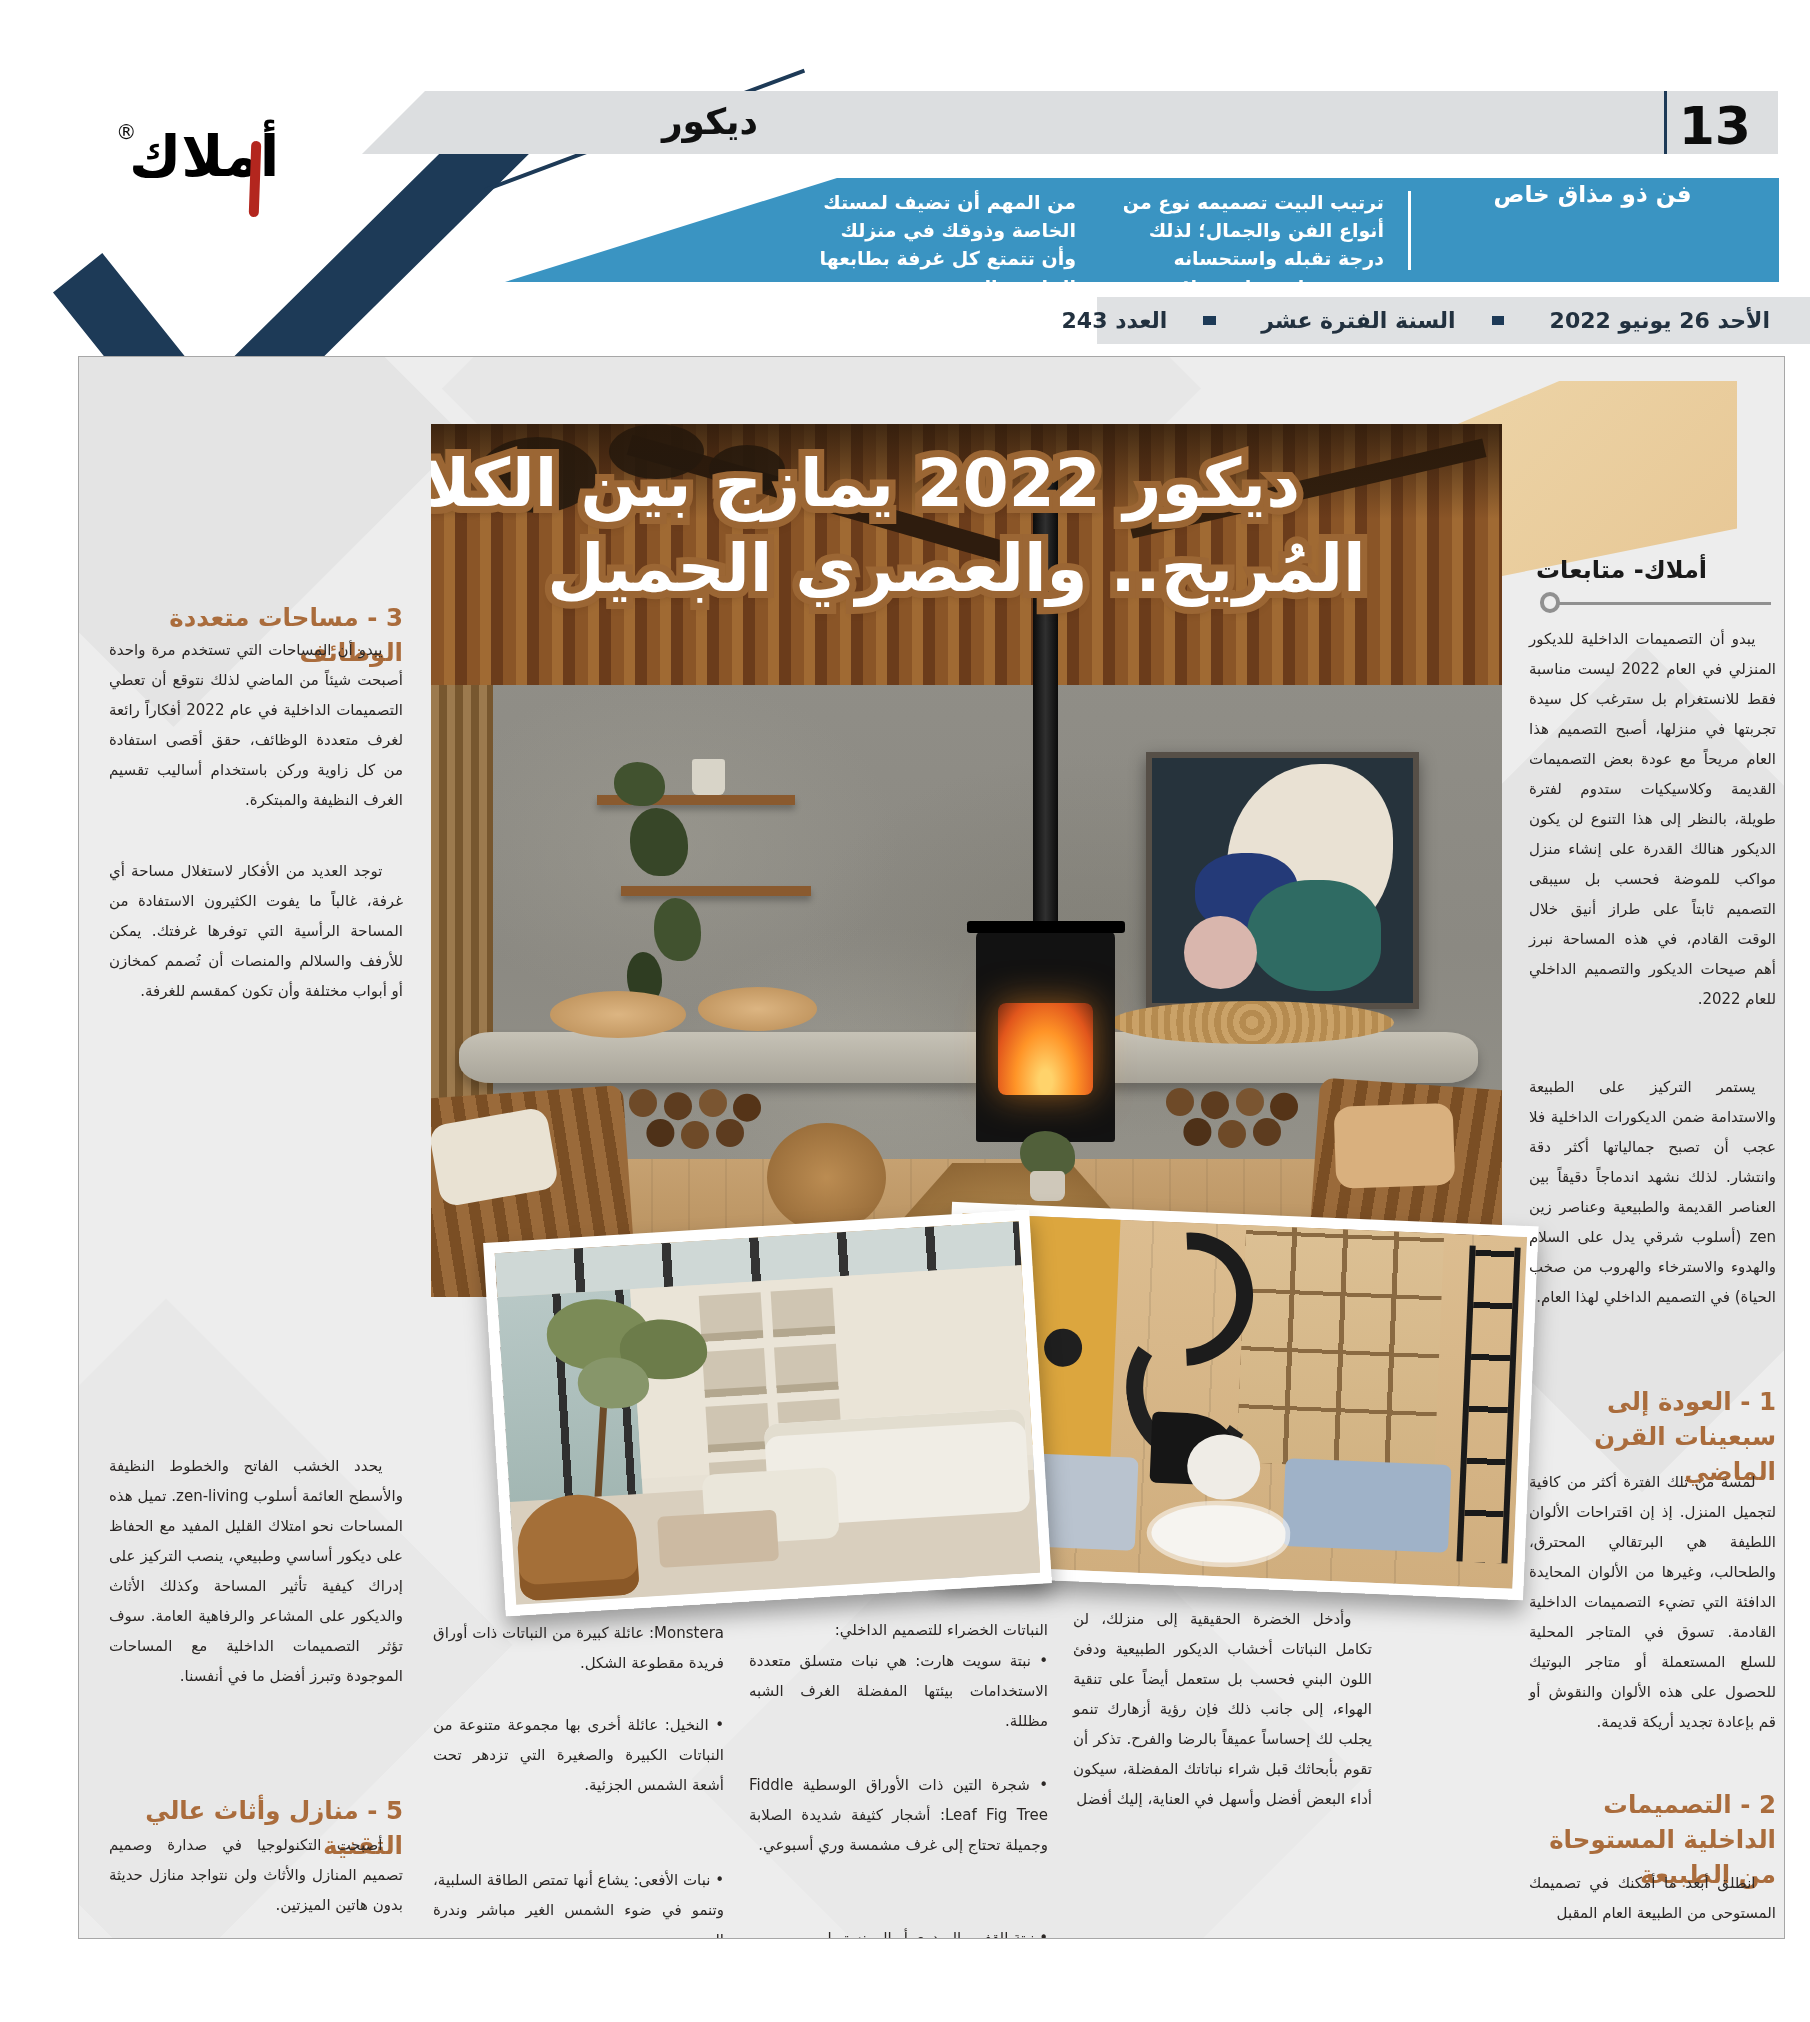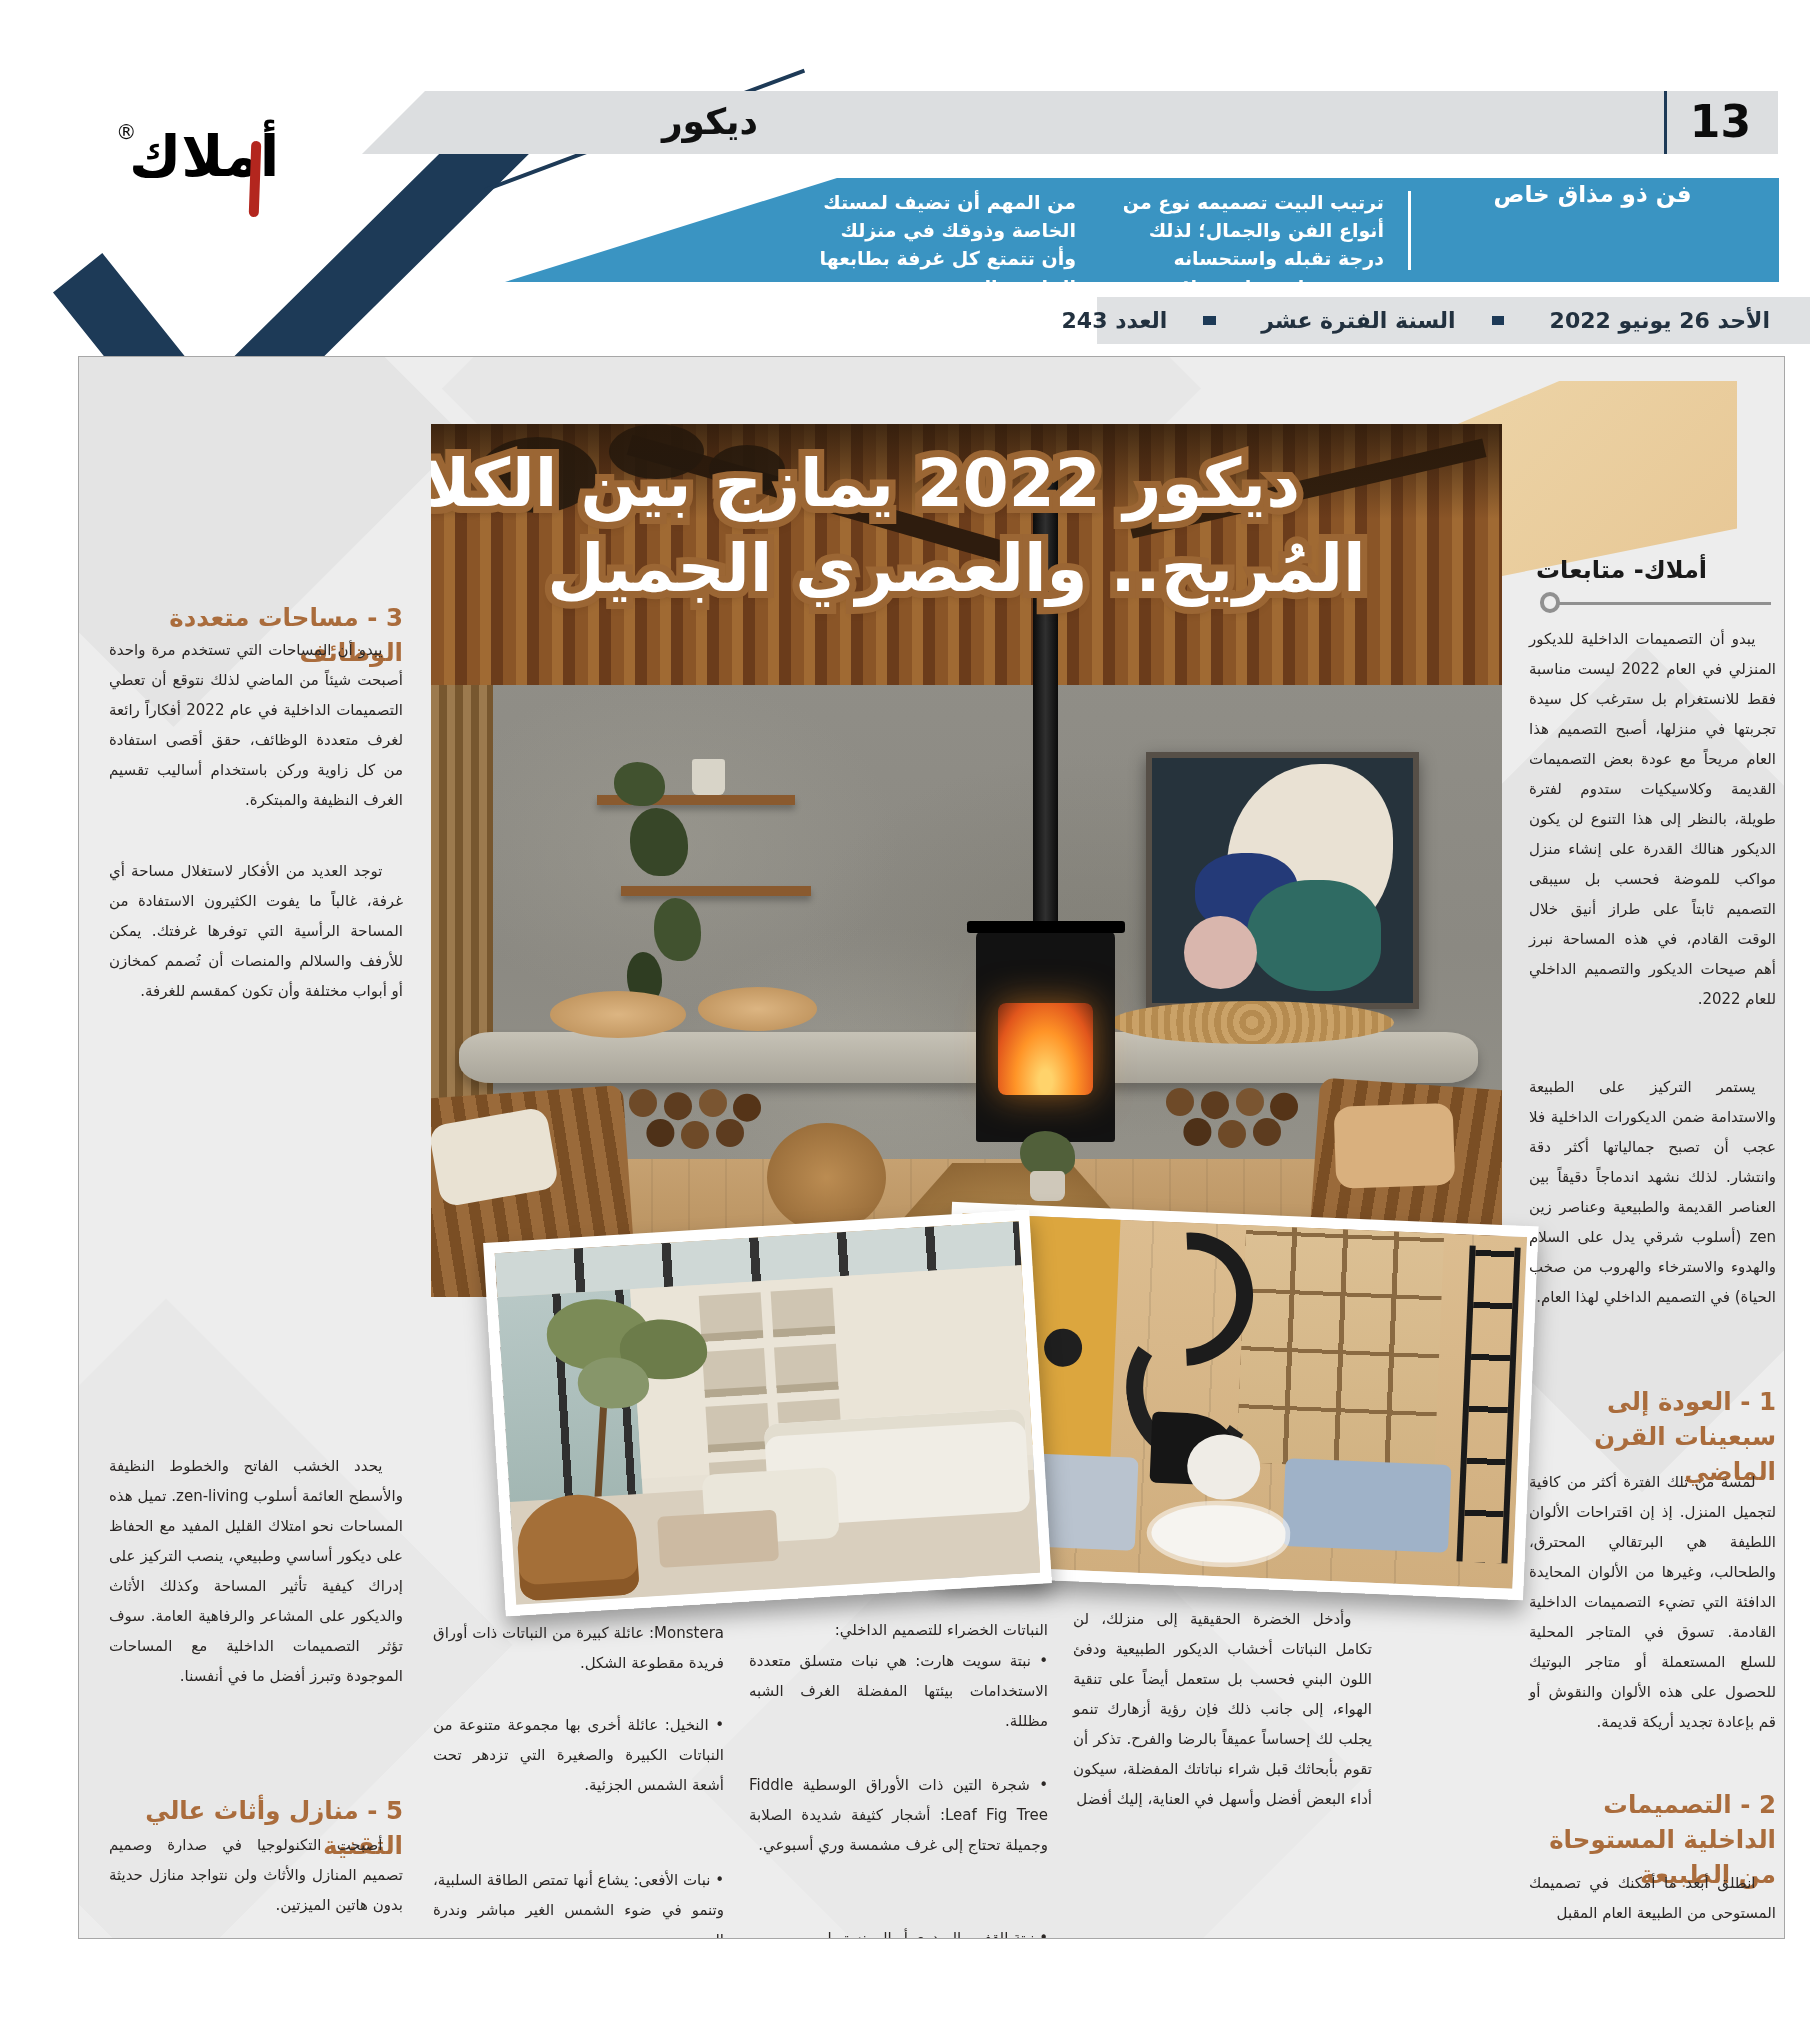--- a/index.html
+++ b/index.html
@@ -12,21 +12,21 @@
   .logo-reg{left:117px;top:120px;font-size:20.5px;color:#101010;}
   .logo-red{left:251px;top:141px;width:10.3px;height:76px;background:#b3261e;border-radius:5.5px;transform:rotate(2deg);}
   .logo-check-svg{left:47px;top:111px;width:521px;height:363px;}
   .logo-diag{left:486px;top:188px;width:341px;height:4px;background:#1d3a57;transform:rotate(-20.5deg);transform-origin:left center;}
 
   .topstrip{left:363px;top:91px;width:1416px;height:63px;background:#dcdee0;
             clip-path:polygon(63px 0,100% 0,100% 100%,0 100%);}
   .section-label{position:absolute;left:261px;top:9.5px;width:174px;text-align:center;
                  font-size:36px;font-weight:bold;color:#111;}
   .pageno-line{position:absolute;right:111px;top:0;width:3.2px;height:63px;background:#1d3a57;}
-  .page-number{position:absolute;right:27px;top:4.7px;font-size:44px;font-weight:bold;color:#0c0c0c;}
+  .page-number{position:absolute;right:27px;top:4.7px;font-size:52px;font-weight:bold;color:#0c0c0c;}
 
   .banner{left:506px;top:178px;width:1274px;height:104px;background:#3a94c2;
           clip-path:polygon(332px 0,100% 0,100% 100%,0 100%);color:#fff;}
   .banner-title-block{position:absolute;right:20.5px;top:3.2px;width:332px;text-align:center;}
   .banner-title{font-size:46px;font-weight:bold;line-height:52px;}
   .banner-tagline{font-size:23px;font-weight:bold;line-height:27px;}
   .banner-rule{position:absolute;right:368px;top:12.6px;width:3.2px;height:79px;background:#fff;}
   .banner-intro{position:absolute;top:9.5px;font-size:19px;font-weight:bold;line-height:28.4px;
                 text-align:right;direction:rtl;}
   .banner-intro.right{right:395px;width:277px;}

